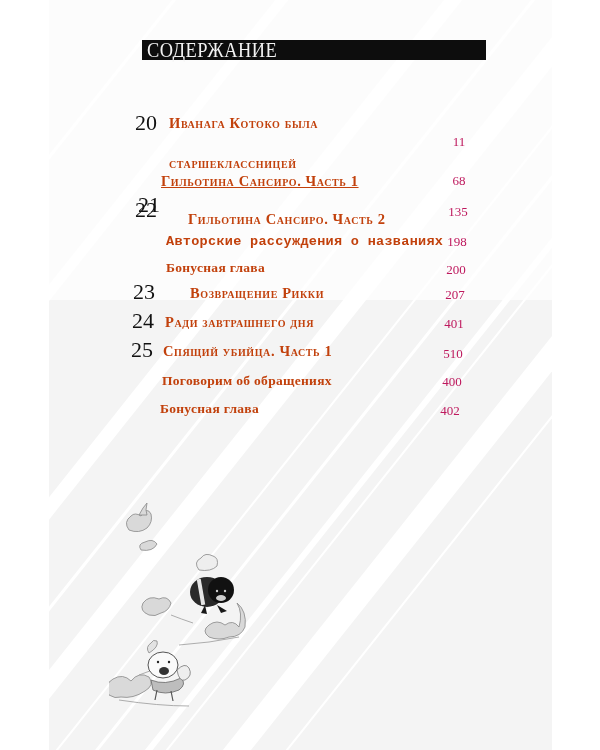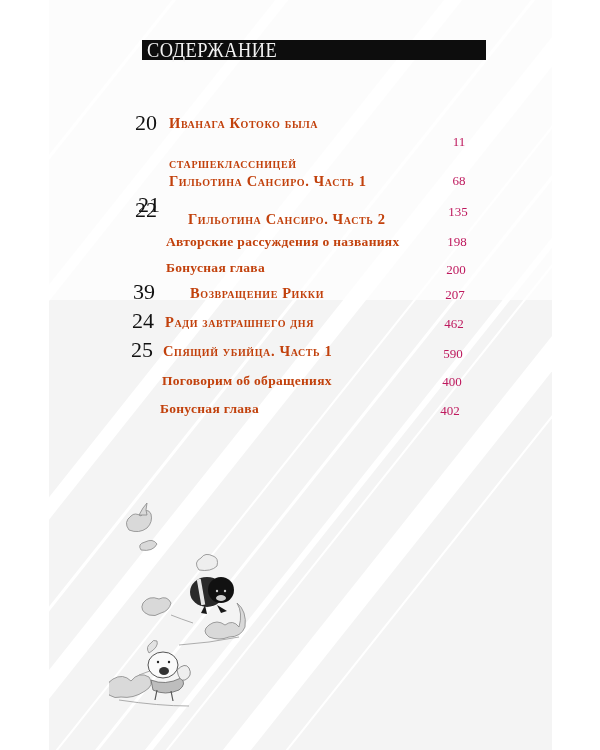--- a/index.html
+++ b/index.html
@@ -46,56 +46,56 @@
 
   <div class="toc-row" style="top:112px;">
     <span class="toc-num" style="left:86px;">20</span>
     <span class="toc-title" style="left:120px; top:3px;">Иванага Котоко была</span>
     <span class="toc-title" style="left:120px; top:19px;margin-top:24px;">старшеклассницей</span>
     <span class="toc-page" style="left:385px; top:22px;">11</span>
   </div>
 
   <div class="toc-row" style="top:170px;">
     <span class="toc-num" style="left:89px;margin-top:24px;">21</span>
-    <span class="toc-title" style="left:120px; top:3px;">Гильотина Сансиро. Часть 1</span>
+    <span class="toc-title" style="left:112px; top:3px;text-decoration:underline;">Гильотина Сансиро. Часть 1</span>
     <span class="toc-page" style="left:385px; top:3px;">68</span>
   </div>
 
   <div class="toc-row" style="top:199px;">
     <span class="toc-num" style="left:86px;">22</span>
     <span class="toc-title" style="left:119px; top:12px;margin-left:20px;">Гильотина Сансиро. Часть 2</span>
     <span class="toc-page" style="left:384px; top:5px;">135</span>
   </div>
 
   <div class="toc-row" style="top:230px;">
-    <span class="toc-title plain" style="left:117px; top:3px;">Авторские рассуждения о названиях</span>
+    <span class="toc-title plain" style="left:117px; top:3px;font-family:Liberation Mono, monospace;">Авторские рассуждения о названиях</span>
     <span class="toc-page" style="left:383px; top:4px;">198</span>
   </div>
 
   <div class="toc-row" style="top:256px;">
     <span class="toc-title plain" style="left:117px; top:3px;">Бонусная глава</span>
     <span class="toc-page" style="left:382px; top:6px;">200</span>
   </div>
 
   <div class="toc-row" style="top:281px;">
-    <span class="toc-num" style="left:84px;">39</span>
+    <span class="toc-num" style="left:84px;">23</span>
     <span class="toc-title" style="left:117px; top:4px;margin-left:24px;">Возвращение Рикки</span>
     <span class="toc-page" style="left:381px; top:6px;">207</span>
   </div>
 
   <div class="toc-row" style="top:310px;">
     <span class="toc-num" style="left:83px;">24</span>
     <span class="toc-title" style="left:116px; top:4px;">Ради завтрашнего дня</span>
-    <span class="toc-page" style="left:380px; top:6px;">462</span>
+    <span class="toc-page" style="left:380px; top:6px;">401</span>
   </div>
 
   <div class="toc-row" style="top:339px;">
     <span class="toc-num" style="left:82px;">25</span>
     <span class="toc-title" style="left:114px; top:4px;font-family:Liberation Serif, serif;">Спящий убийца. Часть 1</span>
-    <span class="toc-page" style="left:379px; top:7px;">590</span>
+    <span class="toc-page" style="left:379px; top:7px;">510</span>
   </div>
 
   <div class="toc-row" style="top:369px;">
     <span class="toc-title plain" style="left:113px; top:3px;">Поговорим об обращениях</span>
     <span class="toc-page" style="left:378px; top:5px;">400</span>
   </div>
 
   <div class="toc-row" style="top:396px;">
     <span class="toc-title plain" style="left:111px; top:4px;">Бонусная глава</span>
     <span class="toc-page" style="left:376px; top:7px;">402</span>

